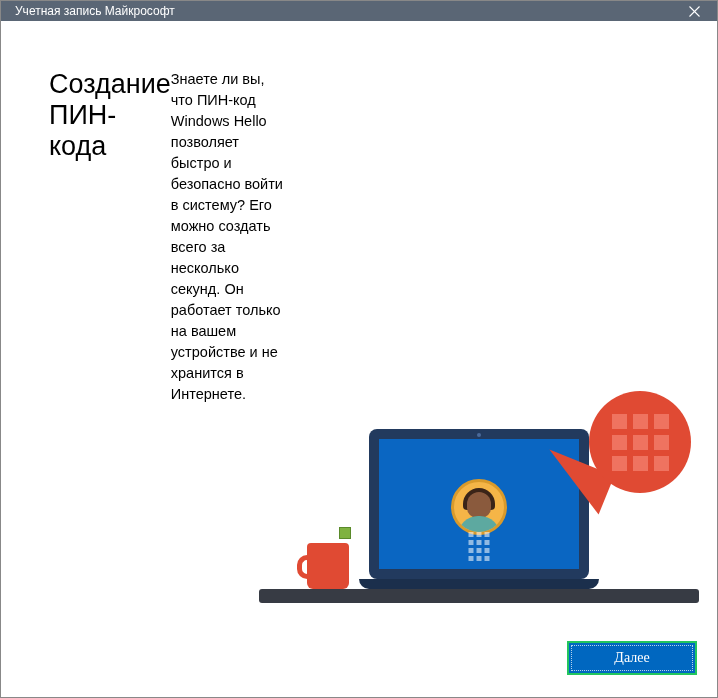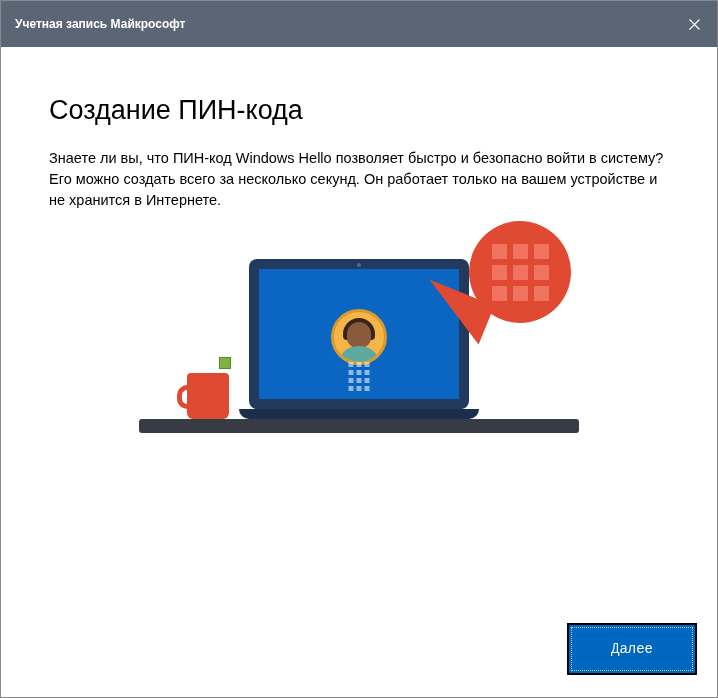--- a/index.html
+++ b/index.html
@@ -13,43 +13,42 @@
     .window {
       width: 718px;
       height: 698px;
       border: 1px solid #888;
       background: #fff;
       display: flex;
       flex-direction: column;
     }
     .titlebar {
       background: #5a6675;
-      height: 46px;
+      height: 20px;
       display: flex;
       align-items: center;
       justify-content: space-between;
       padding-left: 14px;
       color: #fff;
       font-size: 12px;
-      font-weight: bold;
     }
     .titlebar-close {
       width: 46px;
       height: 34px;
       display: flex;
       align-items: center;
       justify-content: center;
       cursor: pointer;
     }
     .titlebar-close svg { width: 11px; height: 11px; }
     .content {
       flex: 1;
       padding: 48px 48px 20px 48px;
       display: flex;
-      flex-direction: column;
+      flex-direction: row;
     }
     .heading {
       font-size: 27px;
       font-weight: 400;
       color: #000;
       margin-bottom: 22px;
     }
     .description {
       font-size: 14.5px;
       line-height: 1.45;
@@ -228,29 +227,29 @@
       width: 15px; height: 15px;
       background: #ef7360;
     }
     .footer {
       display: flex;
       justify-content: flex-end;
       padding: 18px 20px 22px;
     }
     .btn-next {
       min-width: 130px;
-      height: 52px;
+      height: 34px;
       background: #0067c0;
       color: #fff;
-      border: 2px solid #000000;
+      border: 2px solid #22c55e;
       outline: 1px dotted rgba(255,255,255,0.7);
       outline-offset: -5px;
       font-size: 14px;
       cursor: pointer;
-      font-family: Liberation Mono, monospace;
+      font-family: Liberation Serif, serif;
     }
   </style>
 </head>
 <body>
 
 <div class="window">
   <div class="titlebar">
     <span>Учетная запись Майкрософт</span>
     <div class="titlebar-close">
       <svg viewBox="0 0 11 11">

